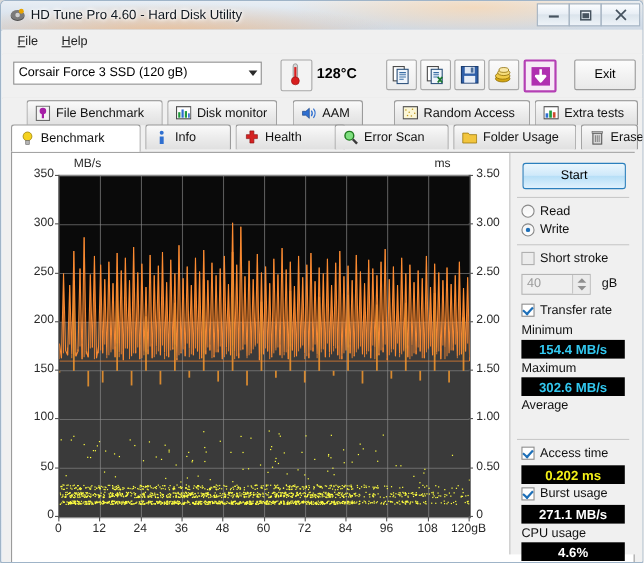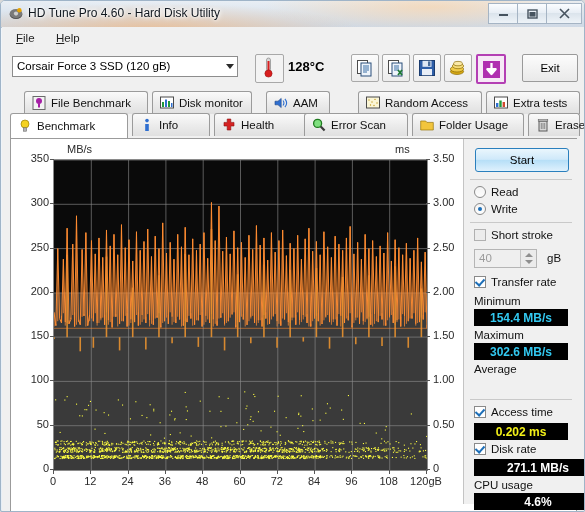--- a/index.html
+++ b/index.html
@@ -183,21 +183,21 @@
   .spin .btns .up{top:3px;border-bottom:4px solid #8f8f8f;}
   .spin .btns .dn{bottom:3px;border-top:4px solid #8f8f8f;}
   .lbl{position:absolute;left:10px;font-size:11.5px;color:#111;}
   .val{
     position:absolute;left:10px;width:94px;height:17px;
     background:#000;display:flex;align-items:center;justify-content:center;
     font-size:12px;font-weight:bold;
   }
   .val.cyan{color:#32c8f0;}
   .val.yellow{color:#f3f018;}
-  .val.white{color:#fff;padding-left:17px;}
+  .val.white{color:#fff;}
   .gB{position:absolute;font-size:11.5px;color:#111;}
   
 </style>
 </head>
 <body>
 
 <div id="app">
   <div class="win-frame">
 
     <div class="titlebar">
@@ -2676,21 +2676,21 @@
           <div class="sep" style="top:260px;"></div>
 
           <div class="check-row" style="top:267px;">
             <span class="cbox on"></span>
             <span>Access time</span>
           </div>
           <div class="val yellow" style="top:284px;">0.202 ms</div>
 
           <div class="check-row" style="top:304px;">
             <span class="cbox on"></span>
-            <span>Disk rate</span>
+            <span>Burst usage</span>
           </div>
           <div class="val white" style="top:320px;">271.1 MB/s</div>
 
           <div class="lbl" style="top:340px;">CPU usage</div>
           <div class="val white" style="top:354px;">4.6%</div>
         </div>
 
       </div>
     </div>
   </div>

